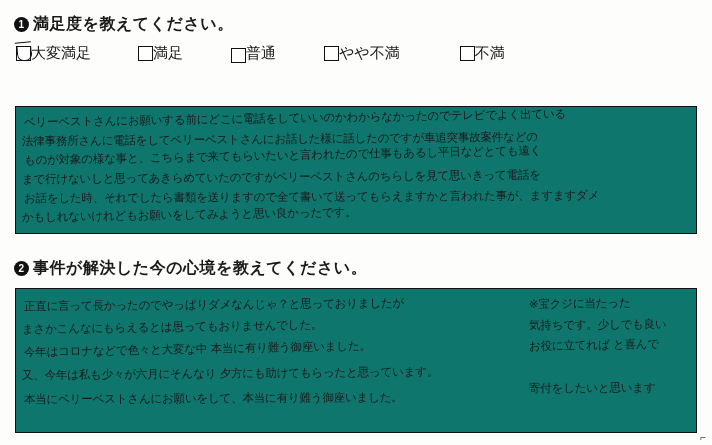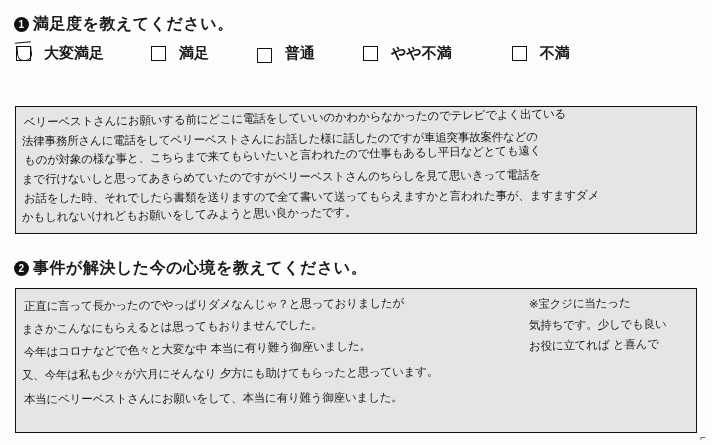--- a/index.html
+++ b/index.html
@@ -48,23 +48,23 @@
   .choices {
     position: absolute;
     left: 16px; top: 44px;
     width: 660px;
     display: flex;
     align-items: center;
   }
   .choice {
     display: flex;
     align-items: center;
-    gap: 13px;
+    gap: 0;
     font-size: 15px;
-    font-weight: bold;
+    font-weight: normal;
   }
   .choice .box {
     width: 13px; height: 13px;
     border: 1.6px solid #111;
     background: #fff;
     position: relative;
     flex: 0 0 auto;
   }
   .choice.checked .box::after {
     content: "";
@@ -94,21 +94,21 @@
   .subhead {
     position: absolute;
     left: 15px; top: 86px;
     font-size: 13.5px;
     font-weight: bold;
   }
 
   .answer-box {
     position: absolute;
     border: 1.3px solid #111;
-    background: #e5e5e5;
+    background: #0f766e;
     box-sizing: border-box;
   }
   #box1 { left: 15px; top: 106px; width: 682px; height: 128px; }
 
   .hand {
     position: absolute;
     font-family: "DejaVu Sans", sans-serif;
     font-size: 11.5px;
     color: #1b1b1b;
     white-space: nowrap;
@@ -192,16 +192,17 @@
   <div class="answer-box" id="box2">
     <span class="hand l2" style="left:8px; top:10px;">正直に言って長かったのでやっぱりダメなんじゃ？と思っておりましたが</span>
     <span class="hand l1" style="left:6px; top:33px;">まさかこんなにもらえるとは思ってもおりませんでした。</span>
     <span class="hand l3" style="left:8px; top:56px;">今年はコロナなどで色々と大変な中 本当に有り難う御座いました。</span>
     <span class="hand l2" style="left:6px; top:79px;">又、今年は私も少々が六月にそんなり 夕方にも助けてもらったと思っています。</span>
     <span class="hand l4" style="left:8px; top:103px;">本当にベリーベストさんにお願いをして、本当に有り難う御座いました。</span>
 
     <span class="hand l1" style="left:513px; top:8px;">※宝クジに当たった</span>
     <span class="hand l2" style="left:513px; top:29px;">気持ちです。少しでも良い</span>
     <span class="hand l3" style="left:513px; top:50px;">お役に立てれば と喜んで</span>
+    <span class="hand l4" style="left:513px; top:92px;">寄付をしたいと思います</span>
   </div>
 
   <span class="pen">⌐</span>
 </div>
 
 </body></html>

